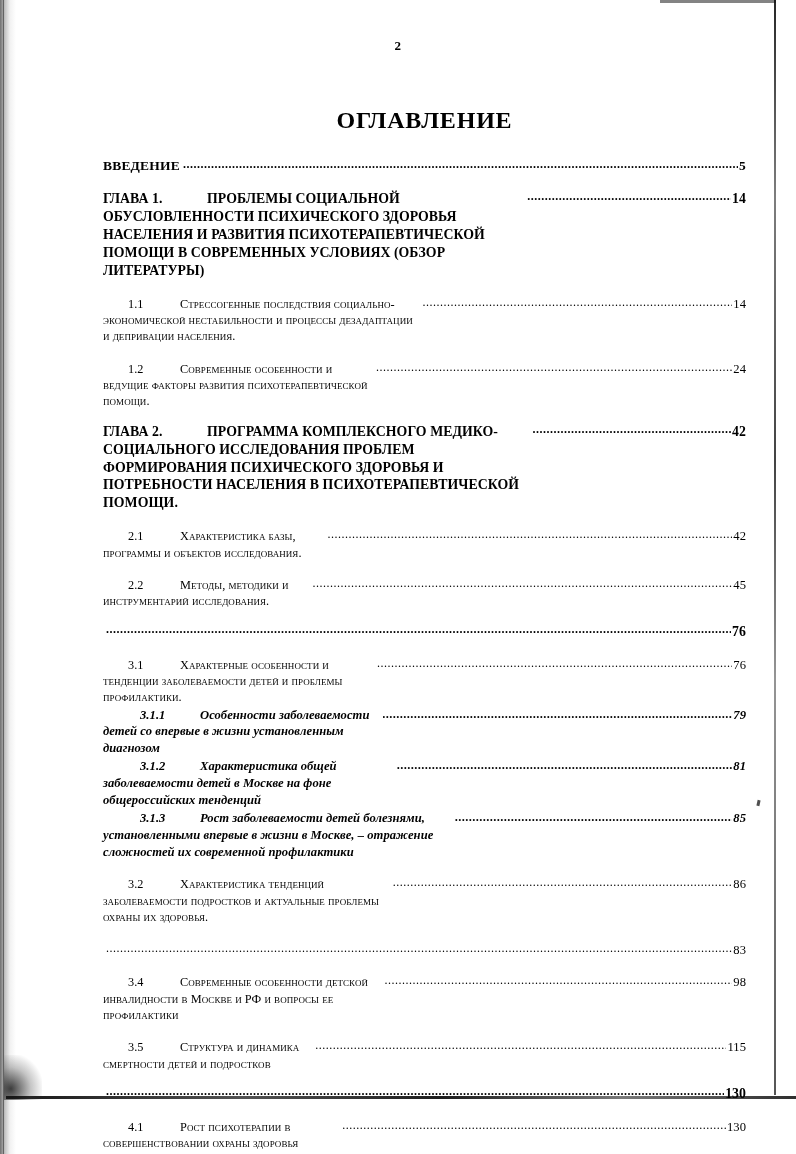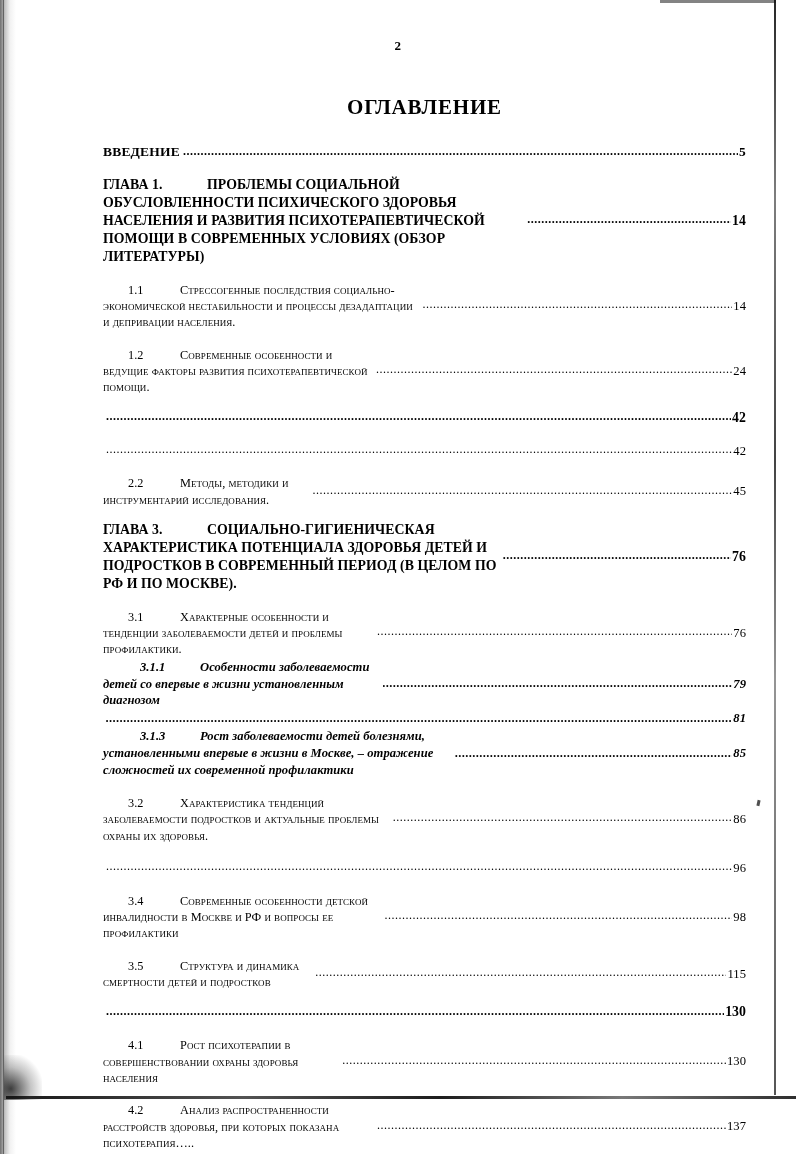--- a/index.html
+++ b/index.html
@@ -85,30 +85,30 @@
 
   .content {
     position: absolute;
     left: 103px;
     top: 95px;
     width: 643px;
   }
 
   .doc-title {
     text-align: center;
-    font-size: 21px;
+    font-size: 24px;
     font-weight: bold;
     letter-spacing: 0.8px;
-    margin: 0 0 24px 0;
+    margin: 12px 0 24px 0;
   }
 
   
   .toc-row {
     display: flex;
-    align-items: center;
+    align-items: flex-start;
     width: 100%;
   }
   .toc-main {
     display: inline;
   }
   .leaders {
     flex: 1 1 auto;
     min-width: 6px;
     overflow: hidden;
     white-space: nowrap;
@@ -222,64 +222,66 @@
           <span class="toc-main"><span class="num">1.1</span><span>Стрессогенные последствия социально-экономической нестабильности и процессы дезадаптации и депривации населения.</span></span>
           <span class="leaders tail-dots">..............................................................................................................................................................................................................</span>
           <span class="pageno">14</span>
         </div>
         <div class="toc-row sect2">
           <span class="toc-main"><span class="num">1.2</span><span>Современные особенности и ведущие факторы развития психотерапевтической помощи.</span></span>
           <span class="leaders tail-dots">..............................................................................................................................................................................................................</span>
           <span class="pageno">24</span>
         </div>
         <div class="toc-row chapter">
+          <span class="toc-main"><span class="num">ГЛАВА 2.</span><span>ПРОГРАММА КОМПЛЕКСНОГО МЕДИКО-СОЦИАЛЬНОГО ИССЛЕДОВАНИЯ ПРОБЛЕМ ФОРМИРОВАНИЯ ПСИХИЧЕСКОГО ЗДОРОВЬЯ И ПОТРЕБНОСТИ НАСЕЛЕНИЯ В ПСИХОТЕРАПЕВТИЧЕСКОЙ ПОМОЩИ.</span></span>
           <span class="leaders tail-dots">..............................................................................................................................................................................................................</span>
           <span class="pageno">42</span>
         </div>
         <div class="toc-row sect2">
+          <span class="toc-main"><span class="num">2.1</span><span>Характеристика базы, программы и объектов исследования.</span></span>
           <span class="leaders tail-dots">..............................................................................................................................................................................................................</span>
           <span class="pageno">42</span>
         </div>
         <div class="toc-row sect2">
           <span class="toc-main"><span class="num">2.2</span><span>Методы, методики и инструментарий исследования.</span></span>
           <span class="leaders tail-dots">..............................................................................................................................................................................................................</span>
           <span class="pageno">45</span>
         </div>
         <div class="toc-row chapter">
-          <span class="toc-main"><span class="num">ГЛАВА 3.</span><span>СОЦИАЛЬНО-ГИГИЕНИЧЕСКАЯ ХАРАКТЕРИСТИКА ПОТЕНЦИАЛА ЗДОРОВЬЯ ДЕТЕЙ И ПОДРОСТКОВ В СОВРЕМЕННЫЙ ПЕРИОД (В ЦЕЛОМ ПО РФ И ПО МОСКВЕ).</span></span>
           <span class="leaders tail-dots">..............................................................................................................................................................................................................</span>
           <span class="pageno">76</span>
         </div>
         <div class="toc-row sect2">
           <span class="toc-main"><span class="num">3.1</span><span>Характерные особенности и тенденции заболеваемости детей и проблемы профилактики.</span></span>
           <span class="leaders tail-dots">..............................................................................................................................................................................................................</span>
           <span class="pageno">76</span>
         </div>
         <div class="toc-row sect3">
           <span class="toc-main"><span class="num">3.1.1</span><span>Особенности заболеваемости детей со впервые в жизни установленным диагнозом</span></span>
           <span class="leaders tail-dots">..............................................................................................................................................................................................................</span>
           <span class="pageno">79</span>
         </div>
         <div class="toc-row sect3">
+          <span class="toc-main"><span class="num">3.1.2</span><span>Характеристика общей заболеваемости детей в Москве на фоне общероссийских тенденций</span></span>
           <span class="leaders tail-dots">..............................................................................................................................................................................................................</span>
           <span class="pageno">81</span>
         </div>
         <div class="toc-row sect3">
           <span class="toc-main"><span class="num">3.1.3</span><span>Рост заболеваемости детей болезнями, установленными впервые в жизни в Москве, – отражение сложностей их современной профилактики</span></span>
           <span class="leaders tail-dots">..............................................................................................................................................................................................................</span>
           <span class="pageno">85</span>
         </div>
         <div class="toc-row sect2">
           <span class="toc-main"><span class="num">3.2</span><span>Характеристика  тенденций заболеваемости подростков и актуальные проблемы охраны их здоровья.</span></span>
           <span class="leaders tail-dots">..............................................................................................................................................................................................................</span>
           <span class="pageno">86</span>
         </div>
         <div class="toc-row sect2">
           <span class="leaders tail-dots">..............................................................................................................................................................................................................</span>
-          <span class="pageno">96</span>
+          <span class="pageno">83</span>
         </div>
         <div class="toc-row sect2">
           <span class="toc-main"><span class="num">3.4</span><span>Современные особенности детской инвалидности в Москве и РФ и вопросы ее профилактики</span></span>
           <span class="leaders tail-dots">..............................................................................................................................................................................................................</span>
           <span class="pageno">98</span>
         </div>
         <div class="toc-row sect2">
           <span class="toc-main"><span class="num">3.5</span><span>Структура и динамика смертности детей и подростков</span></span>
           <span class="leaders tail-dots">..............................................................................................................................................................................................................</span>
           <span class="pageno">115</span>

